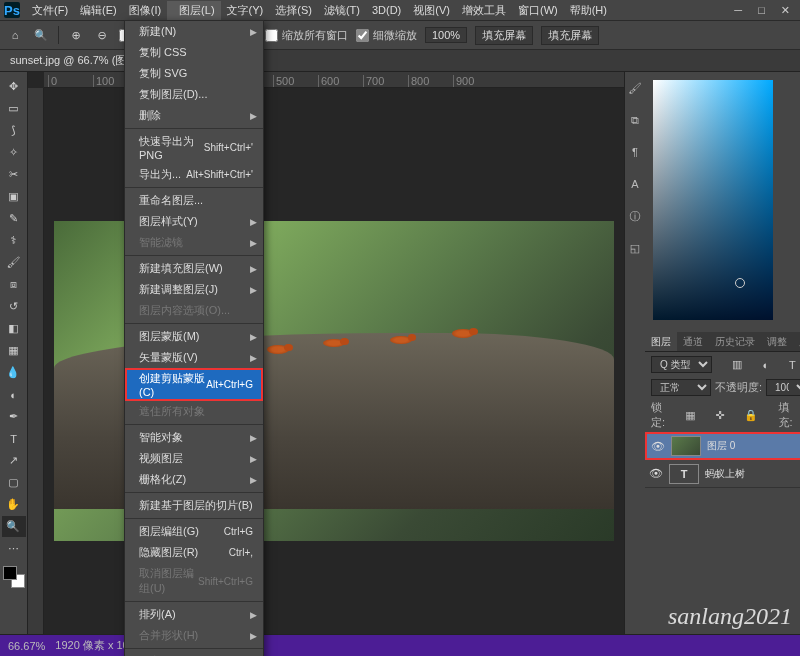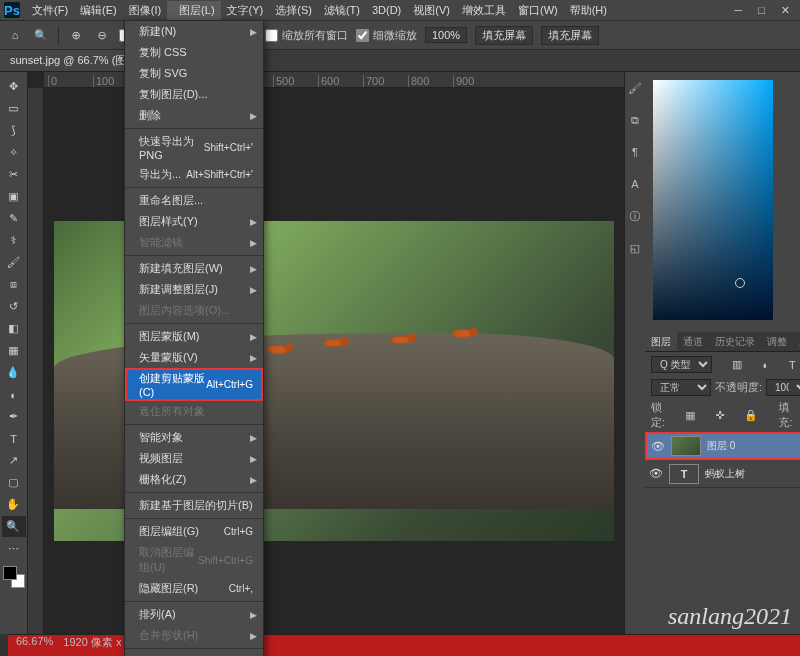--- a/index.html
+++ b/index.html
@@ -53,21 +53,21 @@
 .lopts select { background:#3a3a3a; border:1px solid #222; color:#ccc; font-size:10px; padding:1px 4px; }
 .llock { display:flex; align-items:center; gap:20px; padding:2px 6px; font-size:10px; color:#bbb; }
 .layers { flex:1; overflow:auto; }
 .layer { display:flex; align-items:center; height:28px; border-bottom:1px solid #333; padding:0 4px; gap:6px; }
 .layer.sel { background:#5a7aa8; border:2px solid #e33; }
 .layer .eye { width:14px; color:#ddd; }
 .layer .thumb { width:30px; height:20px; border:1px solid #888; }
 .layer .thumb.img { background:linear-gradient(135deg,#5a7a4a,#3a4a35); }
 .layer .thumb.t { background:#444; color:#ddd; display:flex; align-items:center; justify-content:center; font-weight:bold; }
 .layer .lname { color:#ddd; font-size:10px; }
-.statusbar { position:absolute; bottom:0; left:8px; right:0; height:22px; background:#b91c1c; border-top:1px solid #222; display:flex; padding:0 8px; color:#bbb; font-size:10px; gap:10px; }
+.statusbar { position:absolute; bottom:0; left:0; right:0; height:22px; background:#4c1d95; border-top:1px solid #222; display:flex; align-items:center; padding:0 8px; color:#bbb; font-size:10px; gap:10px; }
 .menu { position:absolute; top:20px; left:124px; width:140px; background:#4b4b4b; border:1px solid #2a2a2a; box-shadow:2px 2px 8px rgba(0,0,0,0.5); z-index:100; }
 .menu .mi { padding:3px 10px 3px 14px; color:#ddd; display:flex; align-items:center; position:relative; cursor:default; }
 .menu .mi.dis { color:#777; }
 .menu .mi.sel { background:#1e6abf; border:2px solid #e33; color:#fff; padding:1px 8px 1px 12px; }
 .menu .mi .sc { margin-left:auto; font-size:10px; }
 .menu .mi .arr { position:absolute; right:6px; color:#bbb; font-size:9px; }
 .menu hr { border:none; border-top:1px solid #333; margin:2px 0; }
 .watermark { position:absolute; right:8px; bottom:26px; font-size:24px; font-style:italic; color:rgba(255,255,255,0.8); font-family:cursive; z-index:50; }
 </style>
 </head>
@@ -249,22 +249,22 @@
     <div class="mi sel">创建剪贴蒙版(C)<span class="sc">Alt+Ctrl+G</span></div>
     <div class="mi dis">遮住所有对象</div>
     <hr>
     <div class="mi">智能对象<span class="arr">▶</span></div>
     <div class="mi">视频图层<span class="arr">▶</span></div>
     <div class="mi">栅格化(Z)<span class="arr">▶</span></div>
     <hr>
     <div class="mi">新建基于图层的切片(B)</div>
     <hr>
     <div class="mi">图层编组(G)<span class="sc">Ctrl+G</span></div>
+    <div class="mi">隐藏图层(R)<span class="sc">Ctrl+,</span></div>
     <div class="mi dis">取消图层编组(U)<span class="sc">Shift+Ctrl+G</span></div>
-    <div class="mi">隐藏图层(R)<span class="sc">Ctrl+,</span></div>
     <hr>
     <div class="mi">排列(A)<span class="arr">▶</span></div>
     <div class="mi dis">合并形状(H)<span class="arr">▶</span></div>
     <hr>
     <div class="mi">对齐(I)</div>
   </div>
 
 <div class="statusbar">
   <span>66.67%</span>
   <span>1920 像素 x 1080 像素 (72 ppi)</span>

